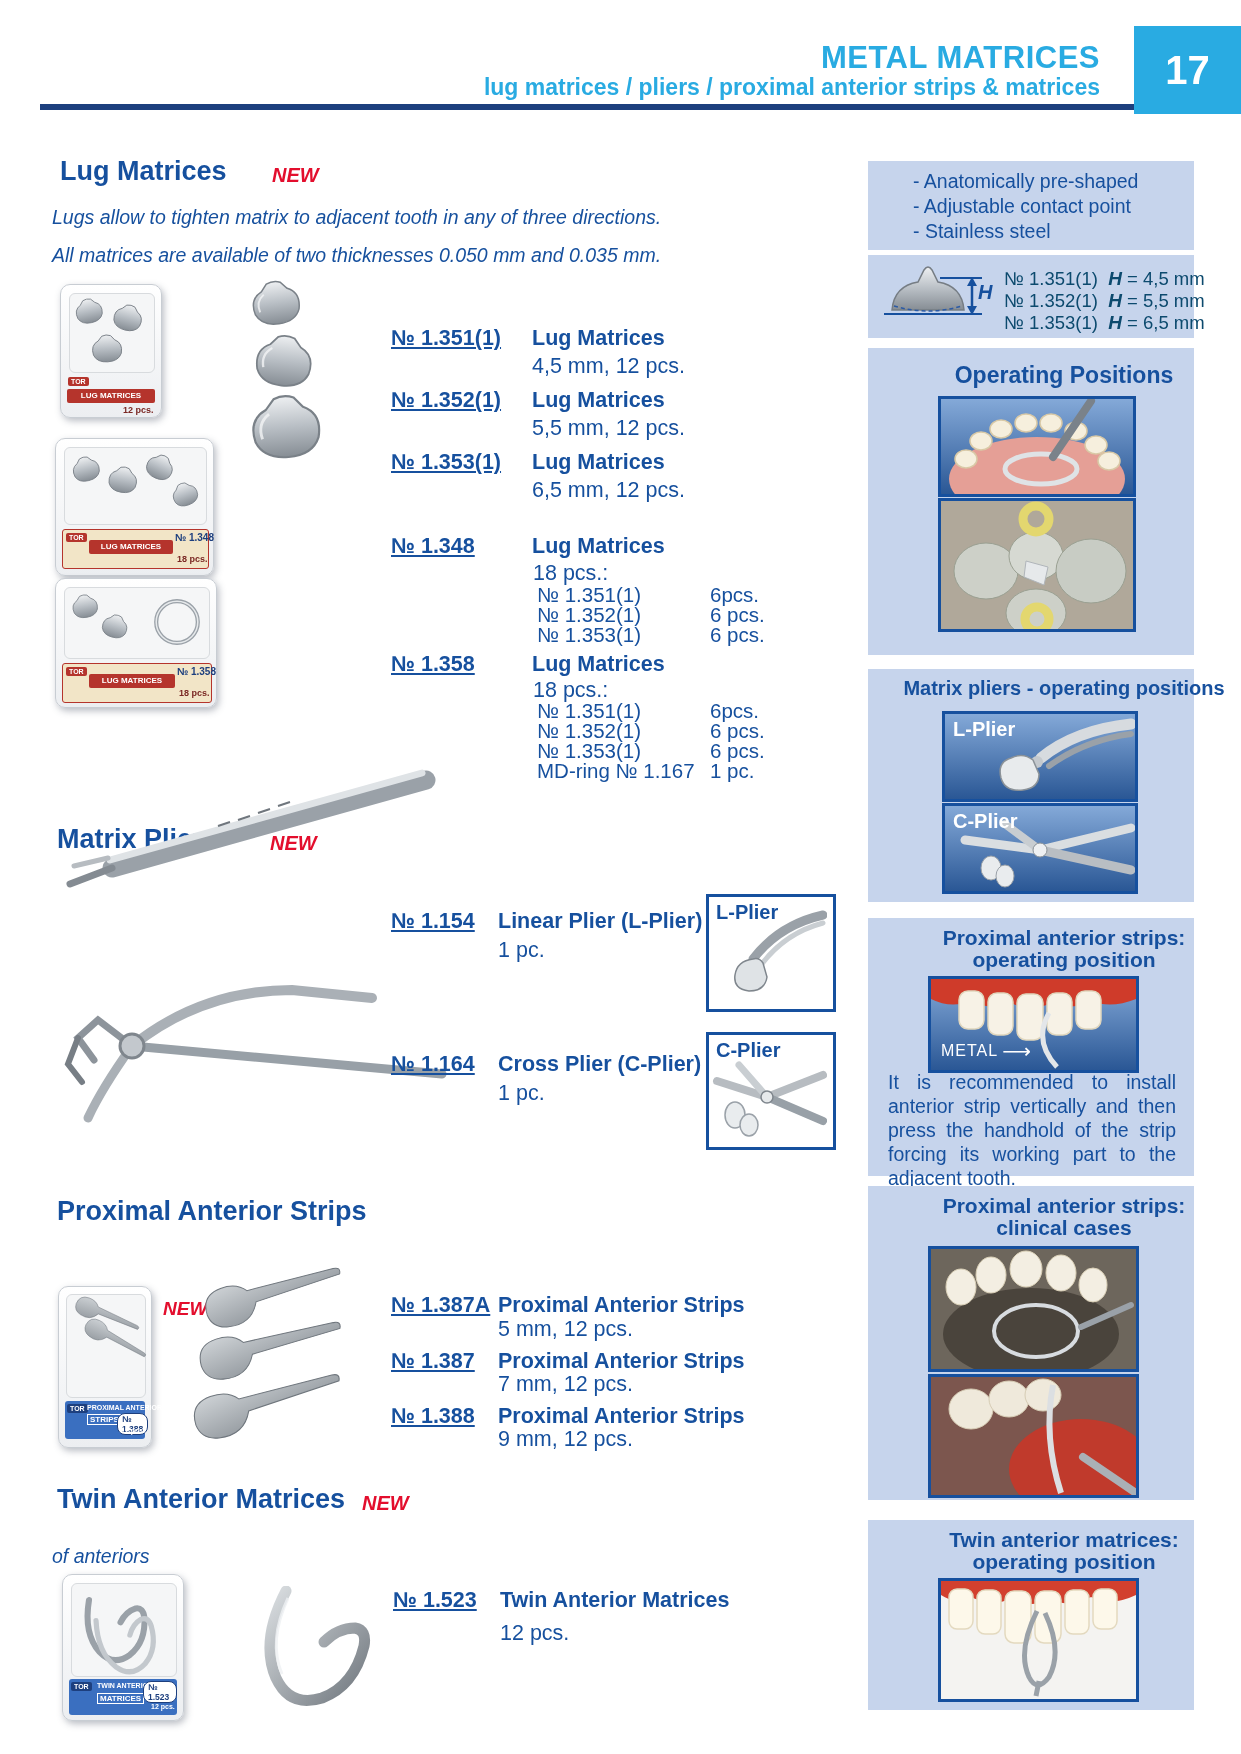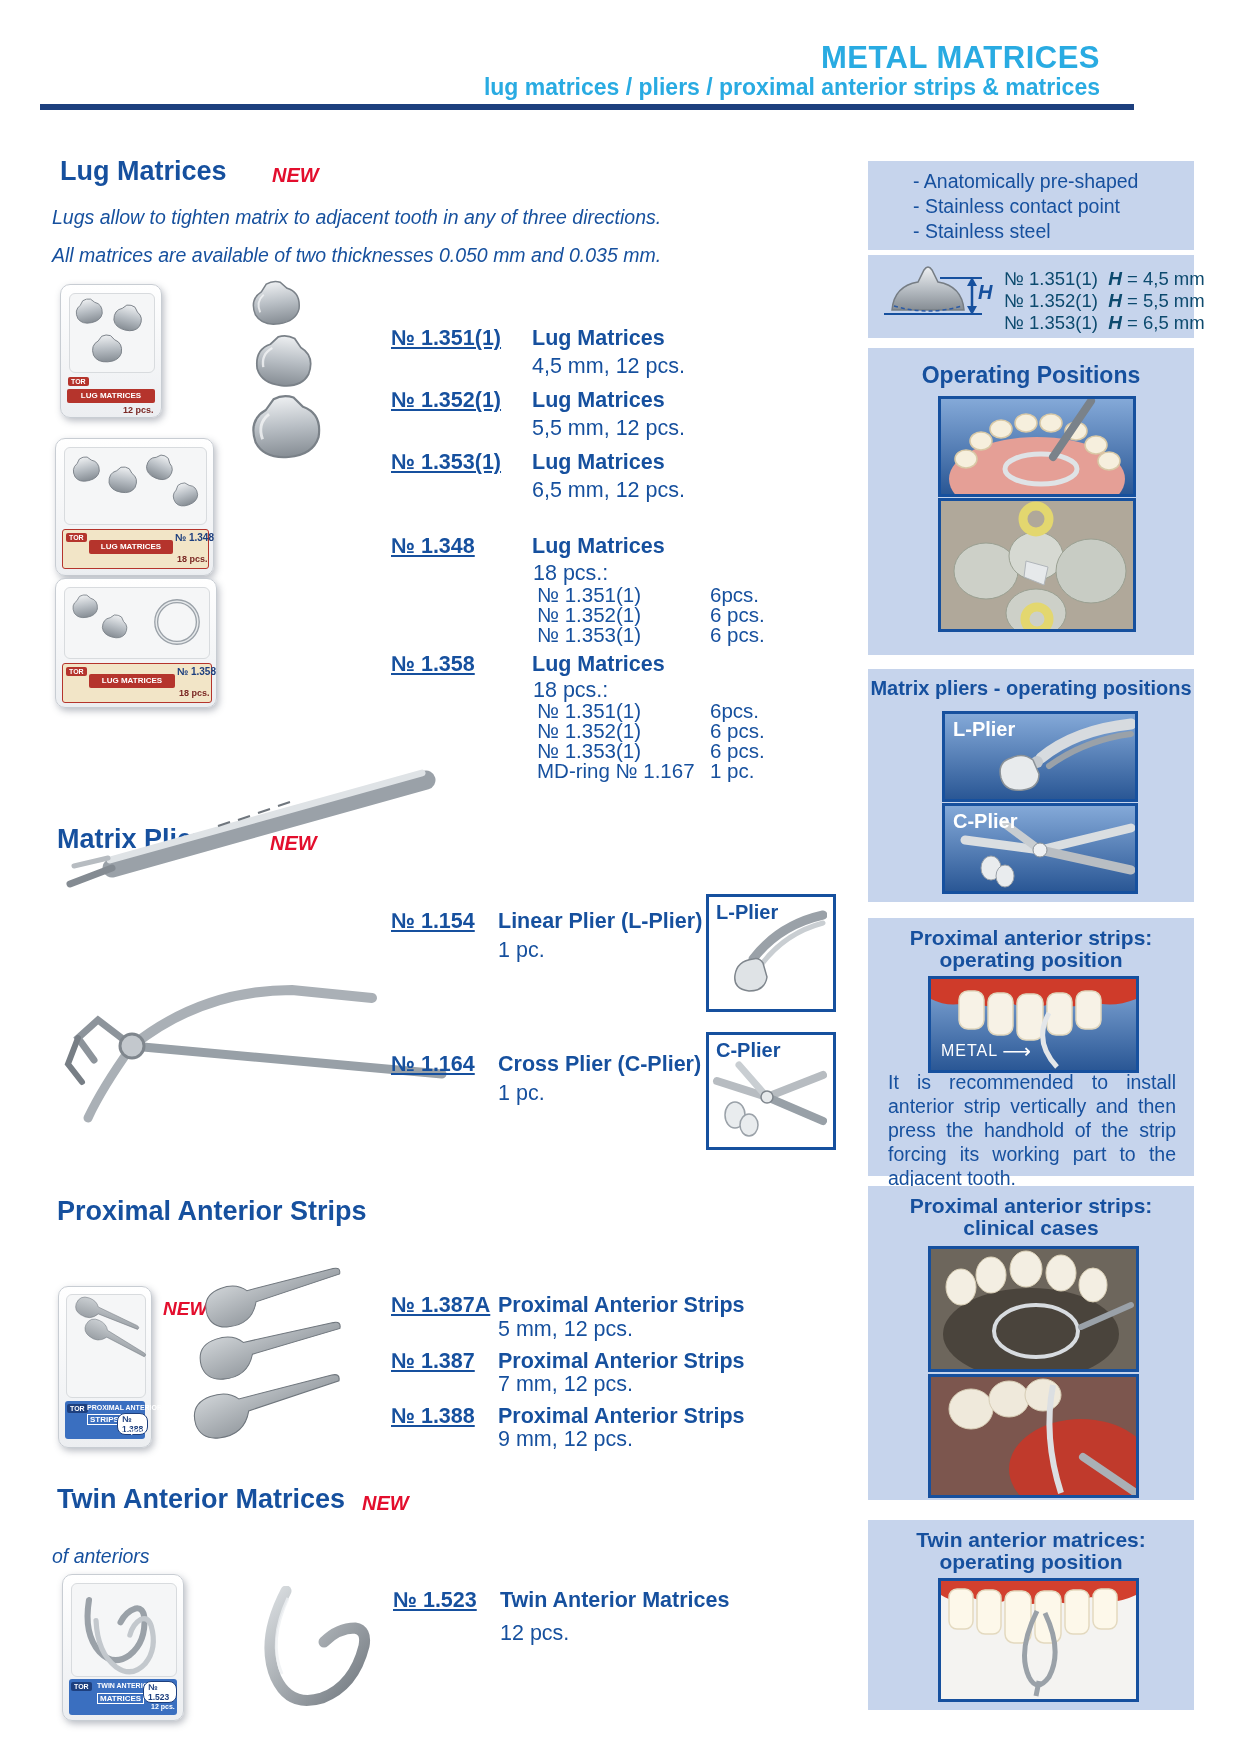--- a/index.html
+++ b/index.html
@@ -19,21 +19,21 @@
   .code{font-weight:bold;font-size:21.5px;color:#16509e;text-decoration:underline;}
   .pname{font-weight:bold;font-size:21.5px;color:#16509e;}
   .pdesc{font-size:21.5px;color:#16509e;}
   .subrow{font-size:20.5px;color:#16509e;}
   
   .callout{background:#fff;border:3px solid #16509e;}
   .callout-label{position:absolute;left:7px;top:4px;font-weight:bold;font-size:20px;color:#16509e;}
   
   .sb-box{background:#c6d4ec;position:absolute;}
   .sb-line{position:absolute;color:#16509e;font-size:19.5px;}
-  .sb-h{position:absolute;left:0;width:100%;text-align:center;font-weight:bold;color:#16509e;}
+  .sb-h{position:absolute;left:0;width:100%;text-align:center;font-weight:bold;color:#16509e;padding-left:33px;}
   .photo{position:absolute;border:3px solid #16509e;
          background:linear-gradient(180deg,#84a9d8,#2a5795);overflow:hidden;}
   .photo svg{display:block;width:100%;height:100%;}
   .photo-label{position:absolute;left:8px;top:4px;color:#fff;font-weight:bold;font-size:20px;}
   .press{position:absolute;left:10px;top:60px;color:#fff;font-size:16px;letter-spacing:1px;
          display:flex;align-items:center;gap:4px;}
   .press .arr{font-size:20px;}
   .note{position:absolute;color:#16509e;font-size:19.5px;line-height:24px;text-align:justify;}
   .szrow{position:absolute;color:#0c4a6e;font-size:18.5px;white-space:nowrap;}
   .szrow b i{font-size:19px;}
@@ -70,20 +70,23 @@
       <stop offset="0" stop-color="#dadee1"></stop>
         <stop offset="1" stop-color="#6f767d"></stop>
     </linearGradient>
   </defs>
 </svg>
 
 <div class="page">
 
   <div class="abs h-sub" style="left:240px;top:56px;width:860px;text-align:right">lug matrices / pliers / proximal anterior strips &amp; matrices</div>
   <div class="abs h-title" style="left:400px;top:22px;width:700px;text-align:right">METAL MATRICES</div>
+  <div class="abs pageno-box" style="left:1134px;top:8px;width:107px;height:88px">
+    <span>17</span>
+  </div>
   <div class="abs rule" style="left:40px;top:86px;width:1094px;height:6px"></div>
 
   <div class="abs sec-h" style="left:60px;top:138px">Lug Matrices</div>
   <div class="abs new" style="left:272px;top:146px">NEW</div>
   <div class="abs it" style="left:52px;top:188px">Lugs allow to tighten matrix to adjacent tooth in any of three directions.</div>
   <div class="abs it" style="left:52px;top:226px">All matrices are available of two thicknesses 0.050 mm and 0.035 mm.</div>
 
   <div class="pkg" style="left:60px;top:266px;width:100px;height:132px">
     <div class="tray" style="left:8px;top:8px;width:84px;height:78px">
       <svg viewBox="0 0 60 46" style="position:absolute;left:2px;top:4px;width:34px;transform:rotate(-12deg)">
@@ -311,21 +314,21 @@
     <path d="M34 5 Q8 55 24 92 Q38 122 70 112 Q102 100 112 60 Q115 44 103 42 Q86 42 72 56" fill="none" stroke="url(#gSteel2)" stroke-width="11" stroke-linecap="round"></path>
     <path d="M36 12 Q16 55 30 88" fill="none" stroke="#eef0f2" stroke-width="3" opacity=".8"></path>
   </svg>
 
   <div class="abs code" style="left:393px;top:1570px">№ 1.523</div>
   <div class="abs pname" style="left:500px;top:1570px">Twin Anterior Matrices</div>
   <div class="abs pdesc" style="left:500px;top:1603px">12 pcs.</div>
 
   <div class="sb-box" style="left:868px;top:143px;width:326px;height:89px">
     <div class="sb-line" style="left:45px;top:9px">- Anatomically pre-shaped</div>
-    <div class="sb-line" style="left:45px;top:34px">- Stainless contact point</div>
+    <div class="sb-line" style="left:45px;top:34px">- Adjustable contact point</div>
     <div class="sb-line" style="left:45px;top:59px">- Stainless steel</div>
   </div>
 
   <div class="sb-box" style="left:868px;top:237px;width:326px;height:83px">
     <svg viewBox="0 0 115 70" style="position:absolute;left:10px;top:7px;width:115px;height:70px">
       <path d="M14 48 Q16 24 40 20 L46 8 Q50 2 54 8 L60 20 Q84 24 86 48 Z" fill="url(#gSteel)" stroke="#767d84" stroke-width="1.5"></path>
       <path d="M16 44 Q50 54 84 44" stroke="#2b5aa5" stroke-width="1.5" stroke-dasharray="4 3" fill="none"></path>
       <line x1="6" y1="52" x2="104" y2="52" stroke="#16509e" stroke-width="2"></line>
       <line x1="62" y1="16" x2="104" y2="16" stroke="#16509e" stroke-width="2"></line>
       <line x1="94" y1="20" x2="94" y2="48" stroke="#16509e" stroke-width="2.5"></line>

